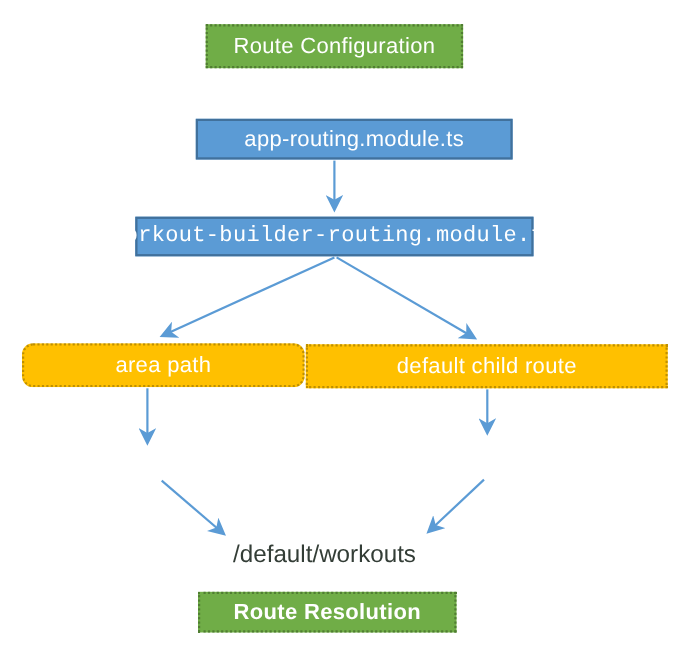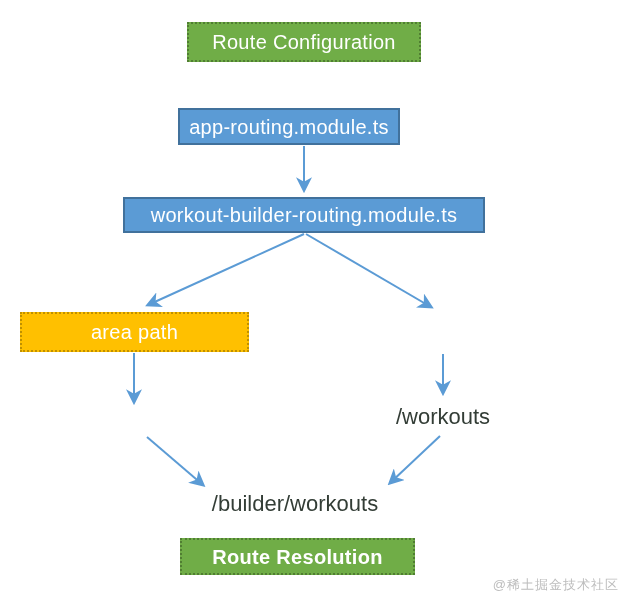--- a/index.html
+++ b/index.html
@@ -66,23 +66,23 @@
   .watermark {
     position: absolute;
     right: 7px;
     bottom: 6px;
     color: var(--watermark-text);
     font-size: 13px;
     letter-spacing: 1px;
   }
   
   #n-route-configuration { left: 187px; top: 22px;  width: 234px; height: 40px; }
-  #n-app-routing         { left: 178px; top: 108px; width: 222px; height: 37px; }
-  #n-workout-builder     { left: 123px; top: 197px; width: 362px; height: 36px; }
-  #n-area-path           { left: 20px;  top: 312px; width: 229px; height: 40px; }
+  #n-app-routing         { left: 178px; top: 108px; width: 288px; height: 37px; }
+  #n-workout-builder     { left: 123px; top: 197px; width: 362px; height: 36px; font-family: Liberation Mono, monospace; }
+  #n-area-path           { left: 20px;  top: 312px; width: 257px; height: 40px; border-radius: 10px; }
   #n-default-child       { left: 278px; top: 313px; width: 329px; height: 40px; }
   #n-route-resolution    { left: 180px; top: 538px; width: 235px; height: 37px; font-weight: bold; }
   #t-builder             { left: 139px; top: 421px; }
   #t-workouts            { left: 443px; top: 417px; }
   #t-builder-workouts    { left: 295px; top: 504px; }
 </style>
 </head>
 <body>
 
 <div class="canvas">
@@ -105,23 +105,22 @@
   </svg>
 
   <div id="n-route-configuration" class="node green">Route Configuration</div>
 
   <div id="n-app-routing" class="node blue">app-routing.module.ts</div>
 
   <div id="n-workout-builder" class="node blue">workout-builder-routing.module.ts</div>
 
   <div id="n-area-path" class="node orange">area path</div>
 
+  <div id="n-default-child" class="node orange">default child route</div>
 
 
-  <div id="t-workouts" class="path-label">/workouts</div>
 
-  <div id="t-builder-workouts" class="path-label">/builder/workouts</div>
+  <div id="t-builder-workouts" class="path-label">/default/workouts</div>
 
   <div id="n-route-resolution" class="node green">Route Resolution</div>
 
-  <div class="watermark">@稀土掘金技术社区</div>
 
 </div>
 
 </body></html>

